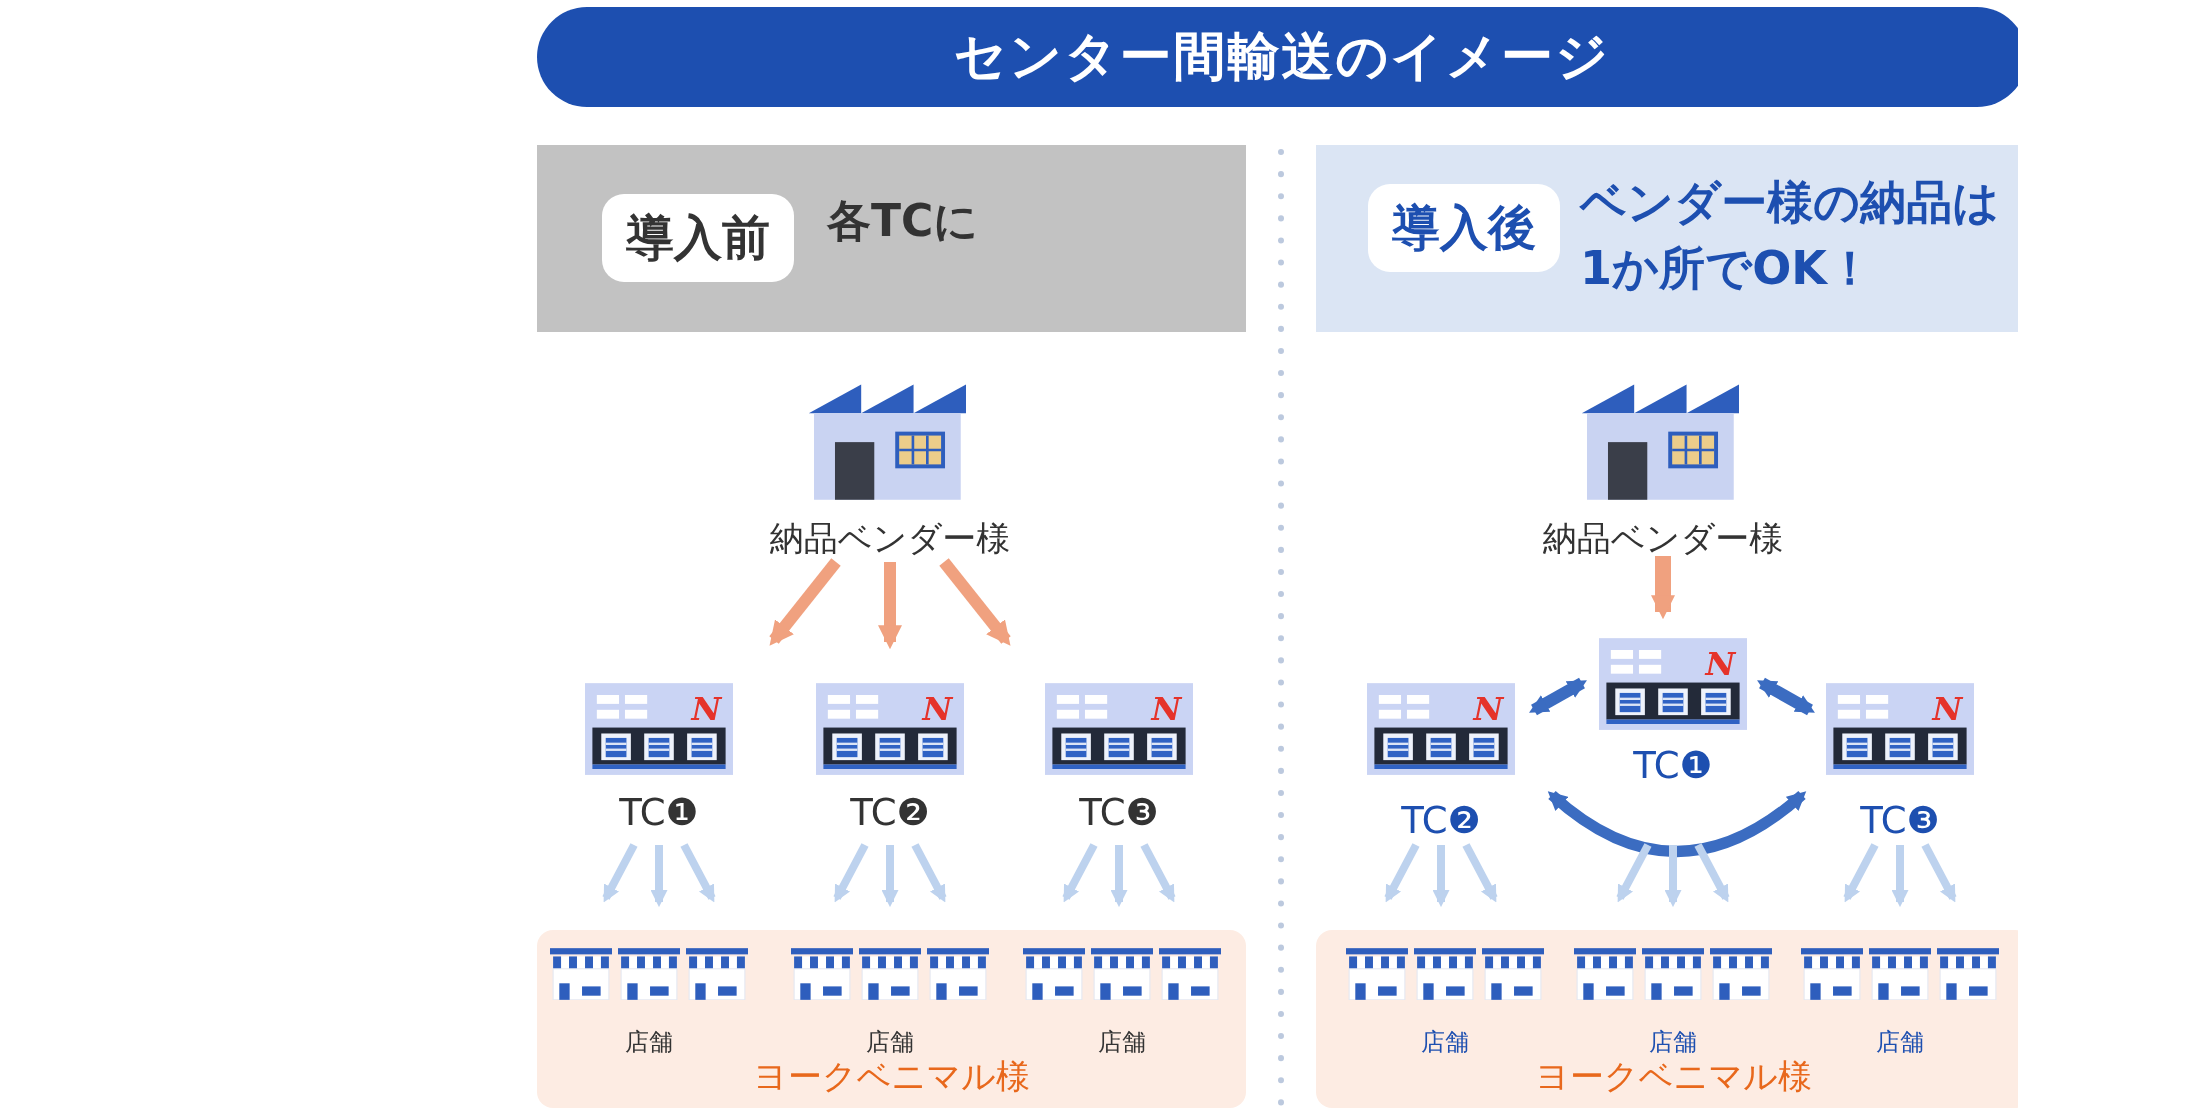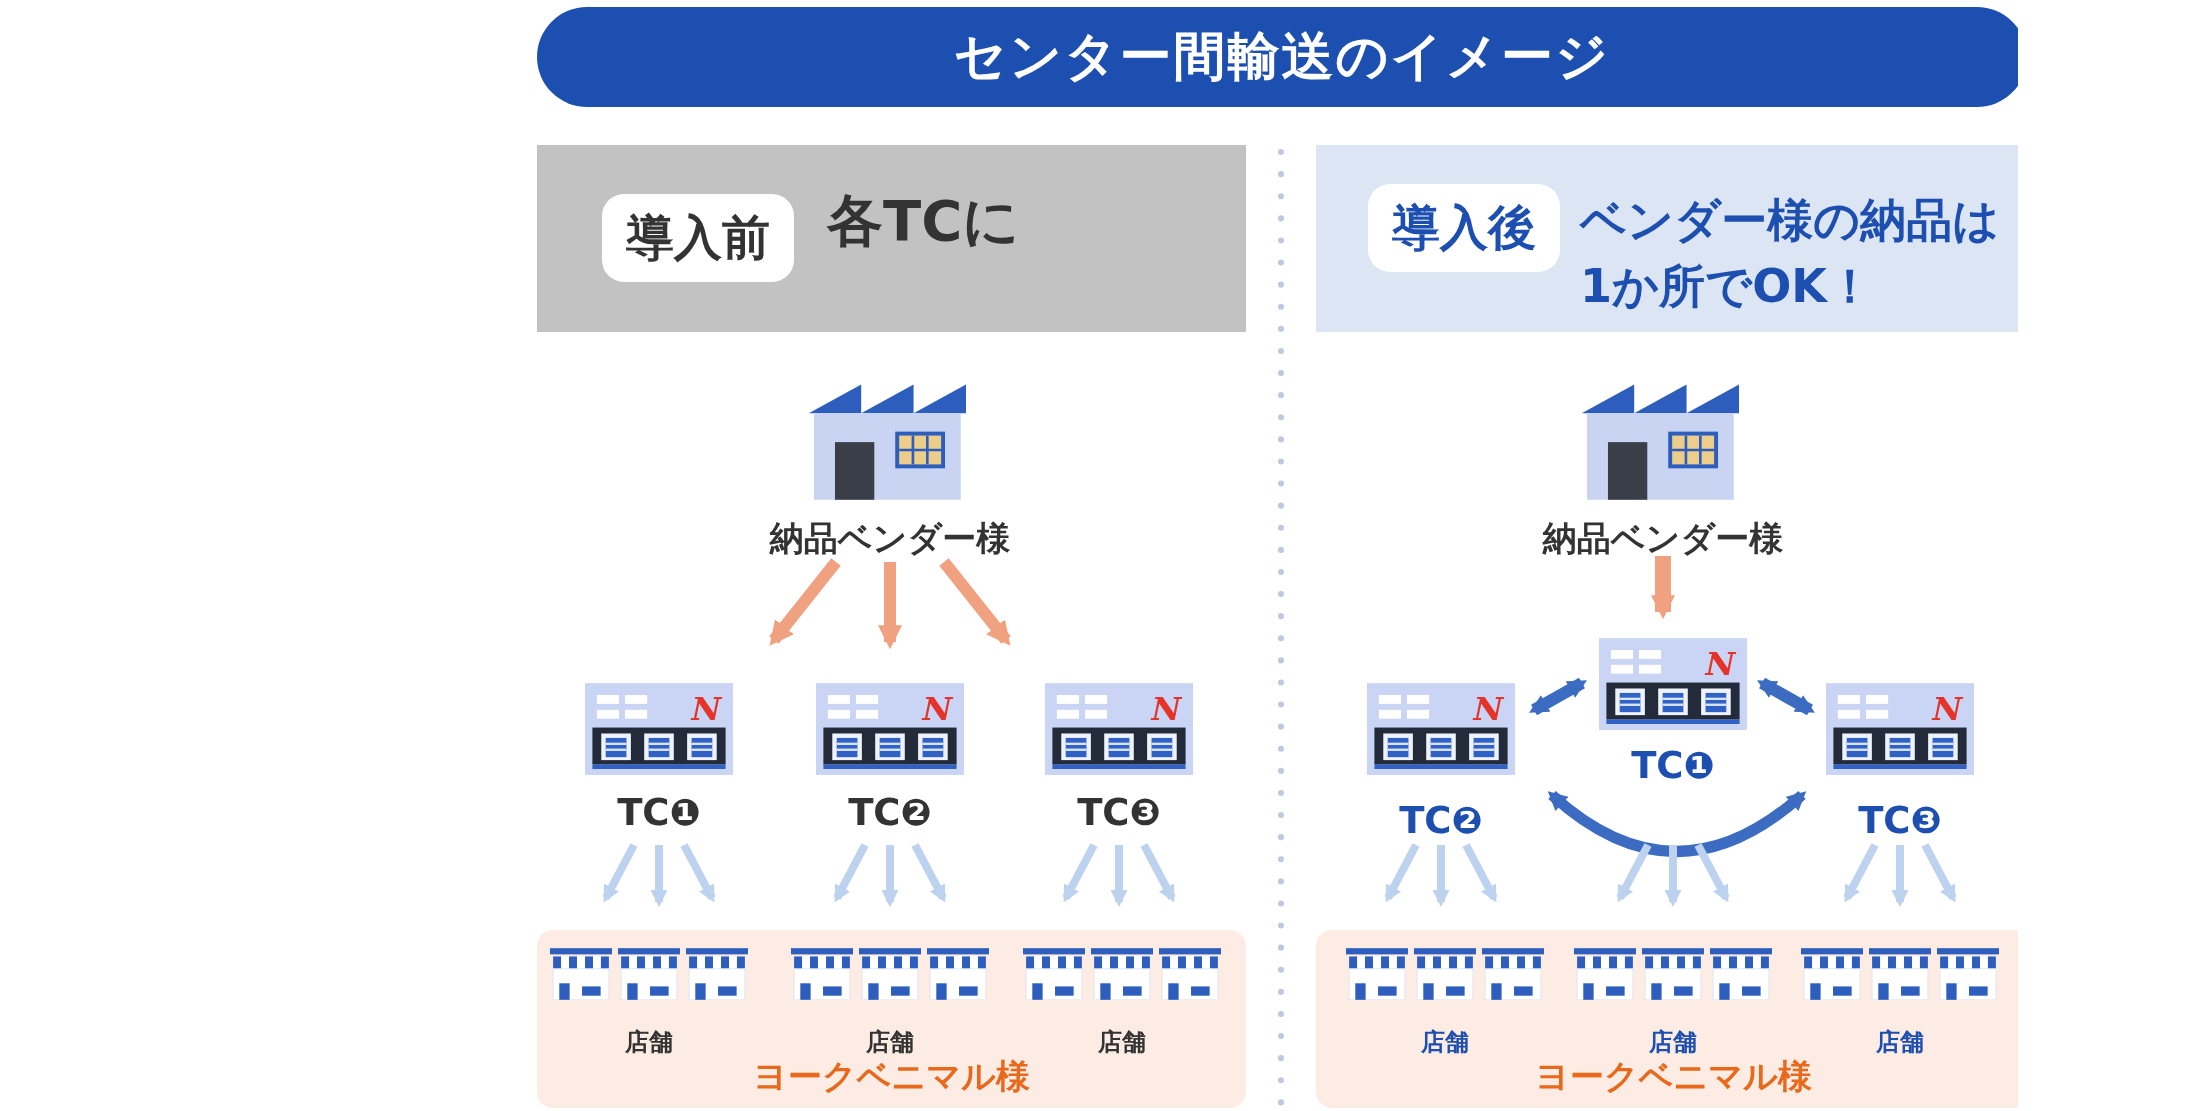--- a/index.html
+++ b/index.html
@@ -23,24 +23,24 @@
 
   .badge{
     position:absolute;width:192px;height:88px;background:#ffffff;border-radius:22px;
     display:flex;align-items:center;justify-content:center;
     font-size:48px;font-weight:700;
   }
   .badge-before{left:65px;top:49px;color:#333333;}
   .badge-after{left:52px;top:39px;color:#1d4fb0;}
 
   .heading{position:absolute;font-weight:700;}
-  .heading-before{left:290px;top:44px;font-size:56px;line-height:64px;color:#333333;}
-  .heading-after{left:264px;top:42px;font-size:46px;line-height:66px;color:#1d4fb0;}
-
-  .label{font-weight:700;text-align:center;}
+  .heading-before{left:290px;top:44px;font-size:44px;line-height:64px;color:#333333;}
+  .heading-after{left:264px;top:24px;font-size:46px;line-height:66px;color:#1d4fb0;}
+
+  .label{font-weight:400;text-align:center;}
   .vendor-label{width:300px;font-size:34px;color:#333333;}
   .tc-label{width:200px;font-size:37px;}
   .dark{color:#333333;}
   .blue{color:#1d4fb0;}
 
   .store-box{top:930px;height:178px;background:#fdece3;border-radius:16px;}
   .store-box-before{left:355px;width:709px;}
   .store-box-after{left:1134px;width:715px;}
 
   .store-group{display:flex;gap:6px;top:948px;}

